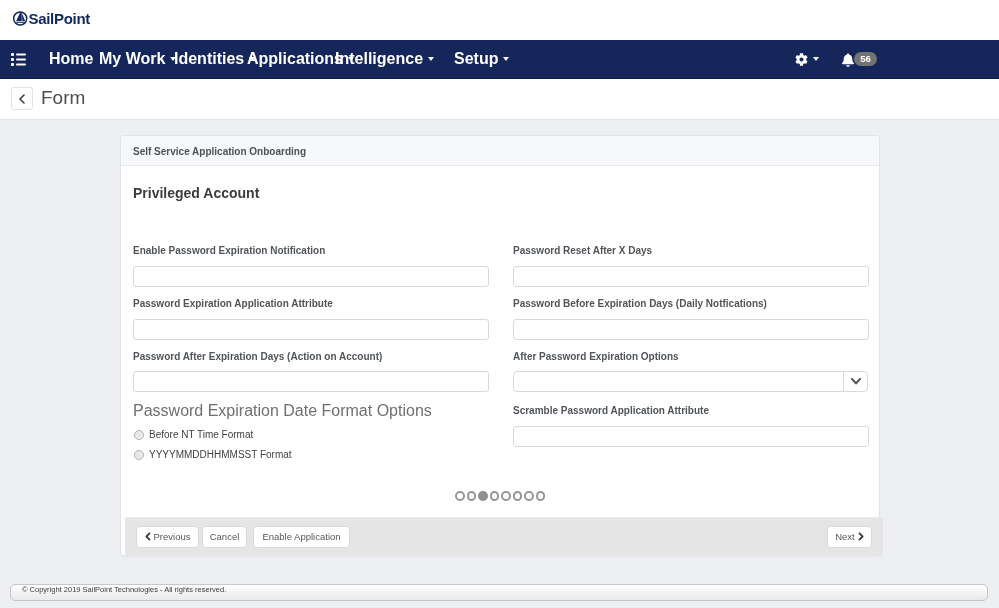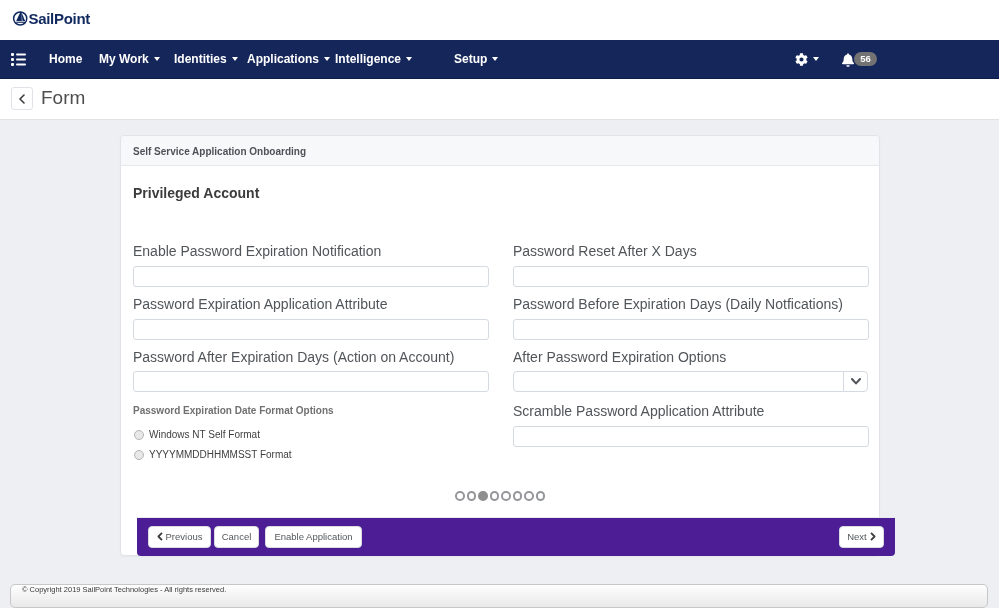--- a/index.html
+++ b/index.html
@@ -6,51 +6,51 @@
 html,body { width:999px; height:608px; }
 body {
   font-family:"Liberation Sans", sans-serif;
   background:#fff; position:relative; overflow:hidden;
 }
 
 .topbar { position:absolute; left:0; top:0; width:999px; height:40px; background:#fff;text-align:right; }
 .logo { position:absolute; left:12px; top:6px; }
 
 .nav { position:absolute; left:0; top:40px; width:999px; height:39px; background:#14265a; border-bottom:1px solid #0e1d46; }
-.nav .item { position:absolute; top:0; height:38px; line-height:38px; color:#fff; font-size:12px; font-weight:bold; white-space:nowrap; }
+.nav .item { position:absolute; top:0; height:38px; line-height:38px; color:#fff; font-size:16px; font-weight:bold; white-space:nowrap; }
 .caret { display:inline-block; width:0; height:0; border-left:3.5px solid transparent; border-right:3.5px solid transparent; border-top:4px solid #fff; vertical-align:middle; margin-left:5px; margin-top:-1px; }
 .burger { position:absolute; left:11px; top:13px; }
 .badge { position:absolute; left:854px; top:12px; width:23px; height:14px; background:#737373; border-radius:7px; color:#fff; font-size:9.5px; font-weight:bold; text-align:center; line-height:14px; }
 
 .titlebar { position:absolute; left:0; top:80px; width:999px; height:39px; background:#fff; }
 .backbtn { position:absolute; left:11px; top:7px; width:22px; height:23px; border:1px solid #dfe3e8; border-radius:3px; background:#fff; text-align:center; }
 .title { position:absolute; left:41px; top:7px; font-size:19px; color:#4e4e4e; }
 
 .content { position:absolute; left:0; top:119px; width:999px; height:489px; background:#edeff2; border-top:1px solid #e0e2e6; }
 
 .panel { position:absolute; left:120px; top:135px; width:760px; height:421px; background:#fff; border:1px solid #e0e3e8; border-radius:4px; box-shadow:0 1px 2px rgba(0,0,0,.04); }
 .panel-heading { height:30px; background:#f7f8fa; border-bottom:1px solid #e6e8ec; border-radius:4px 4px 0 0; line-height:30px; padding-left:12px; padding-top:1px; font-size:10px; font-weight:bold; color:#4e5256; }
 .pbody { position:absolute; left:0; top:31px; width:835px; height:350px; }
 .h-priv { position:absolute; left:12px; top:18px; font-size:14px; font-weight:bold; color:#3c3c3c; line-height:17px; }
 .desc { position:absolute; left:12px; top:41px; width:740px; font-size:10px; color:#4a4a4a; line-height:15px; }
-.lbl { position:absolute; font-size:14px; font-weight:normal; color:#515559; white-space:nowrap; line-height:12px; }
-.lbl-muted { position:absolute; font-size:10px; color:#707070; white-space:nowrap; line-height:12px;font-weight:bold; }
+.lbl { position:absolute; font-size:10px; font-weight:bold; color:#515559; white-space:nowrap; line-height:12px; }
+.lbl-muted { position:absolute; font-size:16px; color:#707070; white-space:nowrap; line-height:12px; }
 .inp { position:absolute; width:356px; height:21px; background:#fff; border:1px solid #d5dae0; border-radius:3px; }
 .selbtn { position:absolute; width:25px; height:21px; background:#fff; border:1px solid #d5dae0; border-radius:0 4px 4px 0; }
 .radio { position:absolute; width:10px; height:10px; border-radius:50%; background:#e8e8e8; border:1px solid #b4b4b4; }
 .rlbl { position:absolute; font-size:10px; color:#3f3f3f; white-space:nowrap; line-height:13px; }
 
 .dots { position:absolute; left:0; top:324px; width:758px; text-align:center; font-size:0; }
 .dot { display:inline-block; width:9.5px; height:9.5px; border-radius:50%; border:2px solid #95979b; background:#fff; margin:0 1px; vertical-align:top; }
 .dot.fill { background:#8f8f8f; border-color:#8f8f8f; }
 
-.pfoot { position:absolute; left:16px; top:381px; width:758px; height:39px; background:#4c1d95; border-top:1px solid #e8eaed; border-radius:0 0 4px 4px; }
+.pfoot { position:absolute; left:4px; top:381px; width:758px; height:39px; background:#e5e5e5; border-top:1px solid #e8eaed; border-radius:0 0 4px 4px; }
 .btn { position:absolute; top:8px; height:22px; background:#fff; border:1px solid #d8dce1; border-radius:4px; font-size:9.5px; color:#54585c; text-align:center; line-height:20px; white-space:nowrap; }
 
-.toolbar { position:absolute; left:10px; top:584px; width:978px; height:24px; background:linear-gradient(#fefefe,#e9e9e9); border:1px solid #c7c7c7; border-radius:5px; }
+.toolbar { position:absolute; left:10px; top:584px; width:978px; height:17px; background:linear-gradient(#fefefe,#e9e9e9); border:1px solid #c7c7c7; border-radius:5px; }
 .toolbar span { position:absolute; left:11px; top:0px; font-size:7.5px; color:#3a3a3a; }
 svg { display:block; }
 </style>
 </head>
 <body>
 
 <div class="topbar">
   <div class="logo">
     <svg width="90" height="24" viewBox="0 0 90 24">
       <circle cx="8.2" cy="12.5" r="6.55" fill="none" stroke="#11295e" stroke-width="1.5"></circle>
@@ -123,21 +123,21 @@
     <div class="lbl" style="left:392px; top:184px;">After Password Expiration Options</div>
     <div class="inp" style="left:392px; top:204px; width:331px; border-radius:4px 0 0 4px;"></div>
     <div class="selbtn" style="left:722px; top:204px;">
       <svg width="10" height="7" viewBox="0 0 10 7" style="margin:6px auto 0">
           <polyline points="1,1 5,5.4 9,1" fill="none" stroke="#4e5256" stroke-width="2" stroke-linecap="round" stroke-linejoin="round"></polyline>
         </svg>
     </div>
 
     <div class="lbl-muted" style="left:12px; top:238px;">Password Expiration Date Format Options</div>
     <div class="radio" style="left:13px; top:263px;"></div>
-    <div class="rlbl" style="left:28px; top:261px;">Windows NT Self Format</div>
+    <div class="rlbl" style="left:28px; top:261px;">Before NT Time Format</div>
     <div class="radio" style="left:13px; top:283px;"></div>
     <div class="rlbl" style="left:28px; top:281px;">YYYYMMDDHHMMSST Format</div>
 
     <div class="lbl" style="left:392px; top:238px;">Scramble Password Application Attribute</div>
     <div class="inp" style="left:392px; top:259px;"></div>
 
     <div class="dots">
       <span class="dot"></span><span class="dot"></span><span class="dot fill"></span><span class="dot"></span><span class="dot"></span><span class="dot"></span><span class="dot"></span><span class="dot"></span>
     </div>
   </div>

